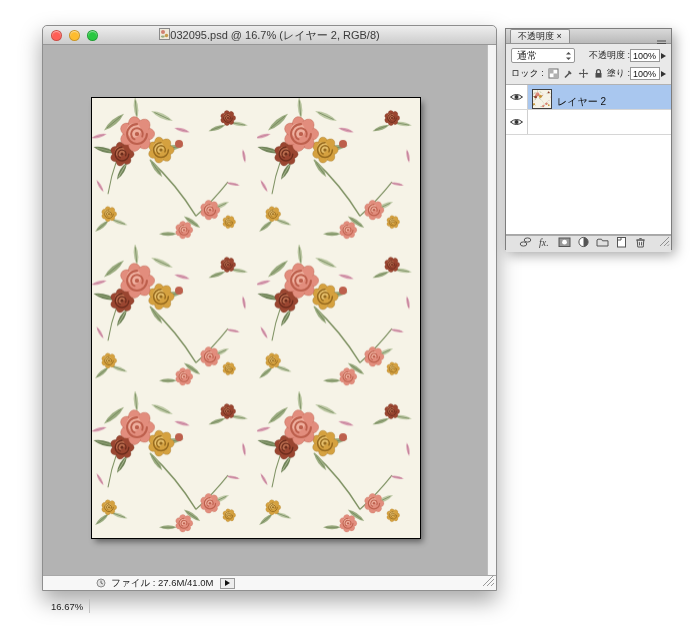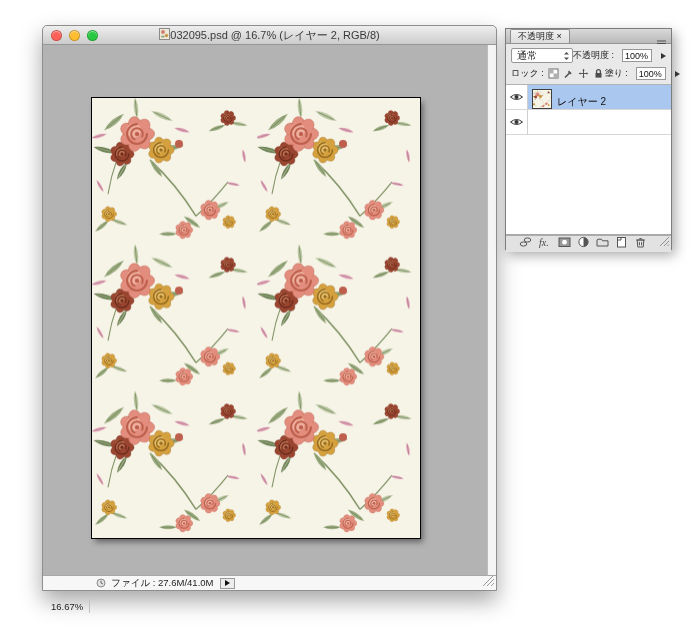--- a/index.html
+++ b/index.html
@@ -50,21 +50,21 @@
     border-bottom:none; border-radius:2px 2px 0 0; height:14px; margin-left:4px;
     padding:0 7px; font-size:9px; color:#222; display:flex; align-items:center; white-space:nowrap; }
   .panel-menu { position:absolute; right:4px; top:4px; }
 
   .panel-controls { padding:4px 5px 3px 5px; border-bottom:1px solid #b2b2b2; background:#e9e9e9; }
   .ctl-row { display:flex; align-items:center; margin-bottom:4px; }
   .ctl-row:last-child { margin-bottom:1px; }
   .blend-select { width:64px; height:15px; background:#fff; border:1px solid #979797;
     border-radius:2px; display:flex; align-items:center; justify-content:space-between;
     padding:0 2px 0 5px; font-size:10px; color:#111; }
-  .right-group { margin-left:auto; display:flex; align-items:center; gap:8px;text-align:center; }
+  .right-group { margin-left:auto; display:flex; align-items:center; gap:0;text-align:center; }
   .small-label { font-size:9px; color:#222; white-space:nowrap; }
   .value-box { width:30px; height:13px; background:#fff; border:1px solid #979797;
     display:flex; align-items:center; justify-content:flex-end; padding:0 3px;
     font-size:9px; color:#111; }
   .pop-arrow { width:0; height:0; border-left:5px solid #333;
     border-top:3px solid transparent; border-bottom:3px solid transparent; margin-left:1px; }
   .lock-icons { display:flex; gap:2px; margin-left:3px; }
   .lock-btn { width:13px; height:12px; display:flex; align-items:center; justify-content:center; }
 
   .layer-list { background:#ffffff; height:150px; border-bottom:1px solid #a8a8a8; overflow:hidden; }

